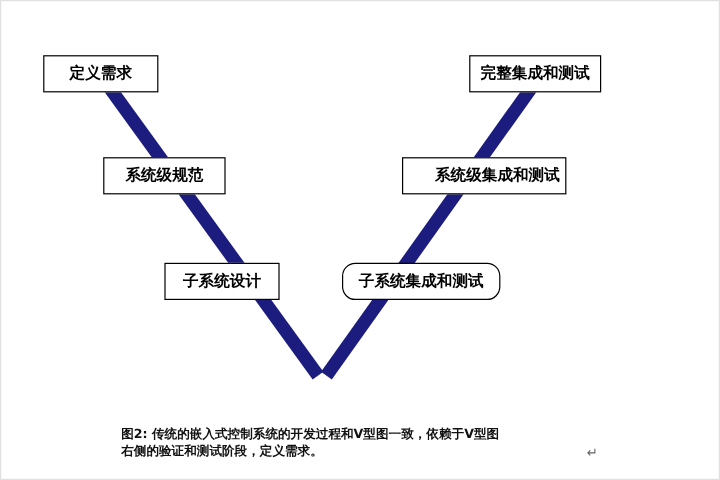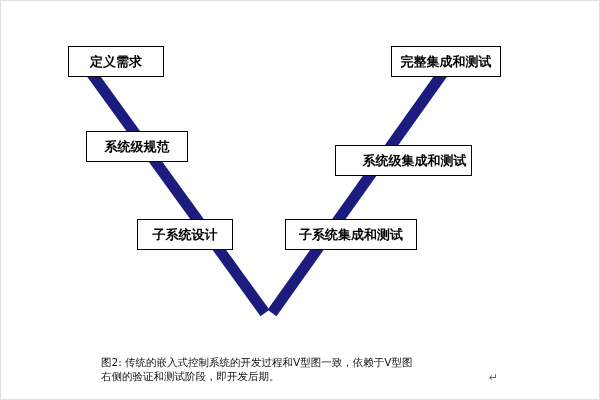--- a/index.html
+++ b/index.html
@@ -35,37 +35,37 @@
     font-size: 13px;
     line-height: 1;
     display: flex;
     align-items: center;
     justify-content: center;
     white-space: nowrap;
     box-sizing: border-box;
     padding: 0 10px;
   }
   
-  .n-define        { left: 35px;  top: 45px;  width: 96px;  height: 31px; margin-left: 32px; }
+  .n-define        { left: 35px;  top: 45px;  width: 96px;  height: 31px; }
   .n-complete-it   { left: 390px; top: 45px;  width: 110px; height: 31px; }
   .n-sys-spec      { left: 85px;  top: 130px; width: 102px;  height: 31px; }
-  .n-sys-it        { left: 334px; top: 144px; width: 137px; height: 31px; padding-left: 32px; }
+  .n-sys-it        { left: 334px; top: 130px; width: 137px; height: 31px; padding-left: 32px; }
   .n-sub-design    { left: 136px; top: 218px; width: 96px;  height: 31px; }
-  .n-sub-it        { left: 284px; top: 218px; width: 132px; height: 31px; }
+  .n-sub-it        { left: 284px; top: 218px; width: 132px; height: 31px; border-radius: 11px; }
   .n-sub-impl      { left: 214px; top: 300px; width: 106px; height: 31px; }
 
   .caption {
     position: absolute;
     left: 100px;
     top: 354px;
     z-index: 2;
     font-size: 10.5px;
     color: #111111;
     line-height: 1.35;
-    font-weight: normal;
+    font-weight: bold;
   }
   .pmark {
     position: absolute;
     left: 488px;
     top: 370px;
     z-index: 2;
     font-size: 11px;
     color: #666666;
   }
 </style>
@@ -99,18 +99,18 @@
     <span>子系统设计</span>
   </div>
 
   <div class="node n-sub-it">
     <span>子系统集成和测试</span>
   </div>
 
 
   <div class="caption">
     <div>图2: 传统的嵌入式控制系统的开发过程和V型图一致，依赖于V型图</div>
-    <div>右侧的验证和测试阶段，即开发后期。</div>
+    <div>右侧的验证和测试阶段，定义需求。</div>
   </div>
 
   <div class="pmark">↵</div>
 
 </div>
 
 </body></html>

